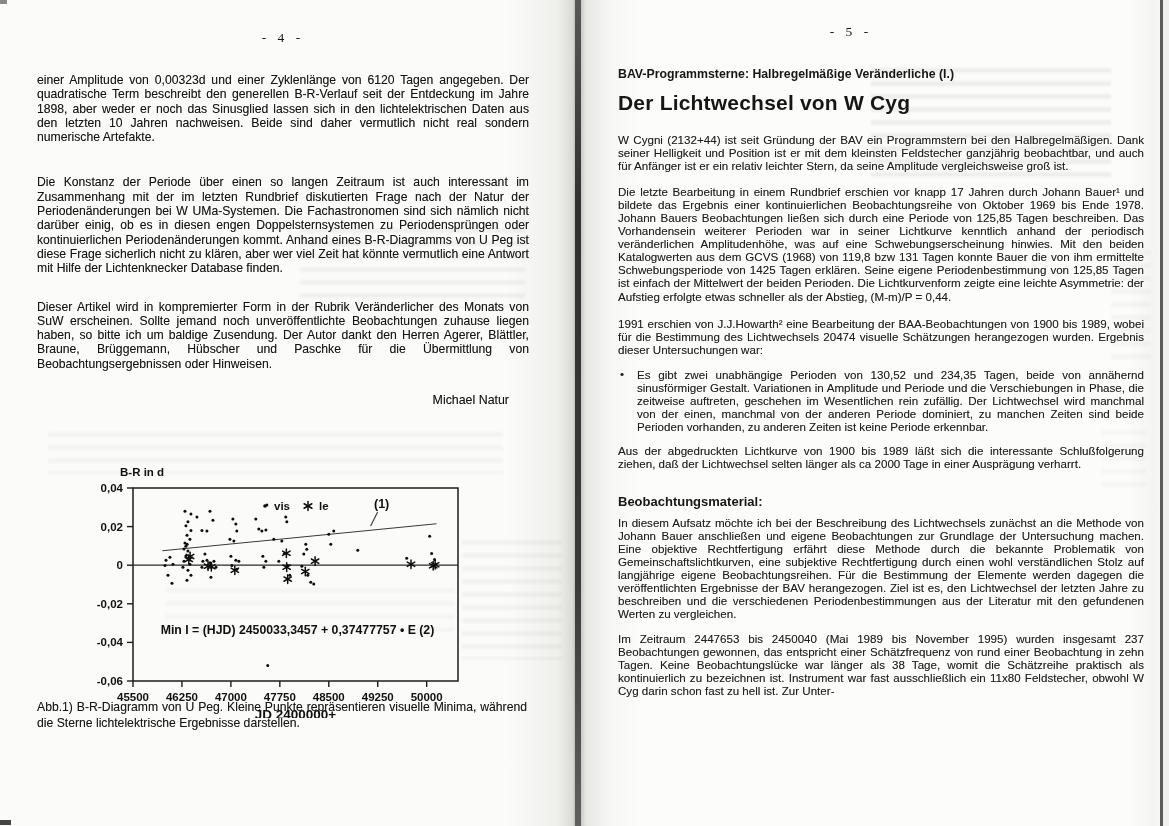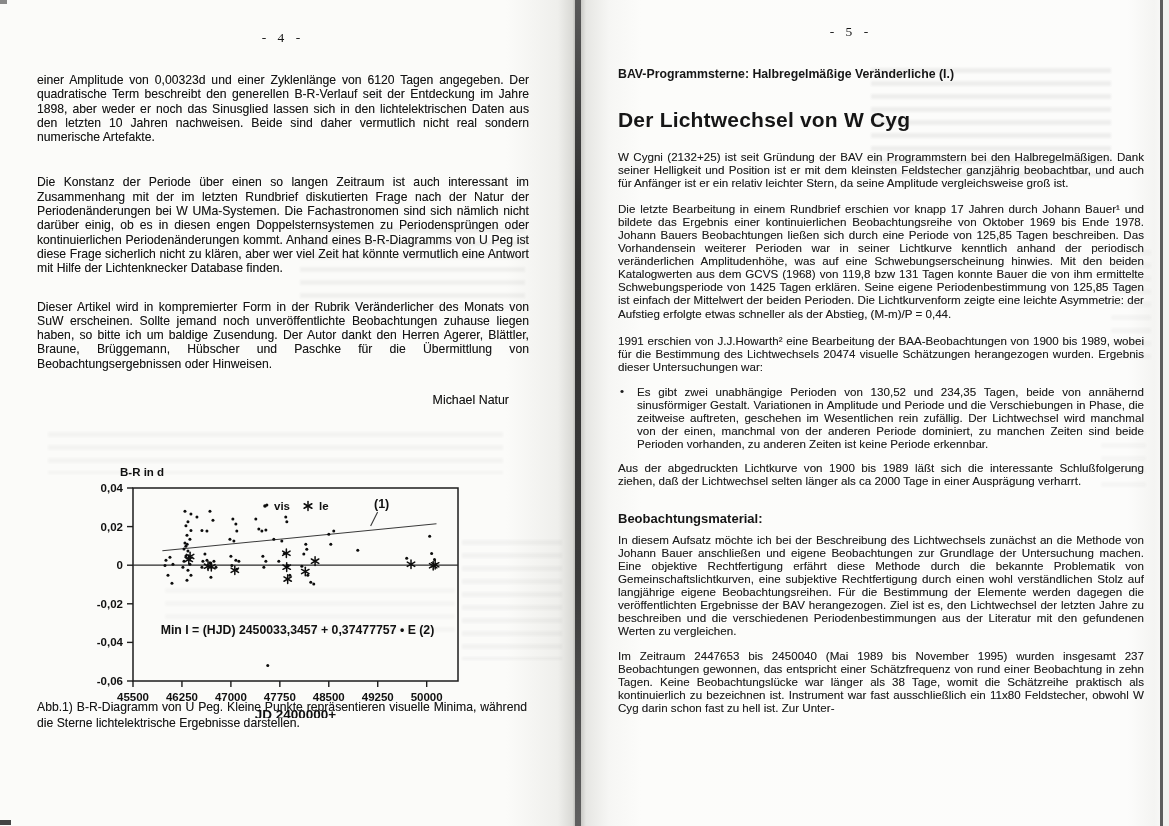--- a/index.html
+++ b/index.html
@@ -23,21 +23,21 @@
   .para{font-size:12.2px;line-height:14.3px;text-align:justify;color:#141414;
         text-shadow:0 0 .4px rgba(0,0,0,.35);}
   .rp-col .para{font-size:11.6px;line-height:13.05px;color:#1d1d1d;}
   #lp-pageno{margin-top:30px;}
   #lp-para-1{margin-top:27px;}
   #lp-para-2{margin-top:31px;}
   #lp-para-3{margin-top:24px;}
   #author{margin-top:22px;text-align:right;padding-right:20px;font-size:12.4px;}
   #rp-pageno{margin-top:24px;margin-left:-60px;}
   #kicker{margin-top:27px;font-weight:bold;font-size:12.3px;}
-  #article-title{margin-top:27px;font-weight:bold;font-size:21px;letter-spacing:.2px;}
+  #article-title{margin-top:10px;font-weight:bold;font-size:21px;letter-spacing:.2px;}
   #rp-para-1{margin-top:18px;}
   #rp-para-2{margin-top:13px;}
   #rp-para-3{margin-top:14px;}
   #bullet-list{margin:12px 0 0 0;padding:0;list-style:none;}
   #bullet-list li{position:relative;padding-left:19px;}
   .bullet-char{position:absolute;left:2px;top:-1px;}
   #rp-para-4{margin-top:11px;}
   #section-heading{margin-top:24px;font-weight:bold;font-size:13px;}
   #rp-para-5{margin-top:7px;}
   #rp-para-6{margin-top:4px;}
@@ -232,21 +232,21 @@
     <div class="ghost" style="left:48px;top:432px;width:455px;height:42px;opacity:.4;"></div>
     <div class="ghost" style="left:462px;top:540px;width:100px;height:120px;opacity:.45;"></div>
     <div class="ghost" style="left:165px;top:588px;width:290px;height:50px;opacity:.3;"></div>
   </div>
 
   <div class="page" id="right-page">
     <div class="rp-col">
       <div class="pageno" id="rp-pageno">- 5 -</div>
       <div id="kicker">BAV-Programmsterne: Halbregelmäßige Veränderliche (I.)</div>
       <div id="article-title">Der Lichtwechsel von W Cyg</div>
-      <p class="para" id="rp-para-1">W Cygni (2132+25) ist seit Gründung der BAV ein Programmstern bei den Halbregelmäßigen. Dank seiner Helligkeit und Position ist er mit dem kleinsten Feldstecher ganzjährig beobachtbar, und auch für Anfänger ist er ein relativ leichter Stern, da seine Amplitude vergleichsweise groß ist.</p>
+      <p class="para" id="rp-para-1">W Cygni (2132+44) ist seit Gründung der BAV ein Programmstern bei den Halbregelmäßigen. Dank seiner Helligkeit und Position ist er mit dem kleinsten Feldstecher ganzjährig beobachtbar, und auch für Anfänger ist er ein relativ leichter Stern, da seine Amplitude vergleichsweise groß ist.</p>
       <p class="para" id="rp-para-2">Die letzte Bearbeitung in einem Rundbrief erschien vor knapp 17 Jahren durch Johann Bauer¹ und bildete das Ergebnis einer kontinuierlichen Beobachtungsreihe von Oktober 1969 bis Ende 1978. Johann Bauers Beobachtungen ließen sich durch eine Periode von 125,85 Tagen beschreiben. Das Vorhandensein weiterer Perioden war in seiner Lichtkurve kenntlich anhand der periodisch veränderlichen Amplitudenhöhe, was auf eine Schwebungserscheinung hinwies. Mit den beiden Katalogwerten aus dem GCVS (1968) von 119,8 bzw 131 Tagen konnte Bauer die von ihm ermittelte Schwebungsperiode von 1425 Tagen erklären. Seine eigene Periodenbestimmung von 125,85 Tagen ist einfach der Mittelwert der beiden Perioden. Die Lichtkurvenform zeigte eine leichte Asymmetrie: der Aufstieg erfolgte etwas schneller als der Abstieg, (M-m)/P = 0,44.</p>
       <p class="para" id="rp-para-3">1991 erschien von J.J.Howarth² eine Bearbeitung der BAA-Beobachtungen von 1900 bis 1989, wobei für die Bestimmung des Lichtwechsels 20474 visuelle Schätzungen herangezogen wurden. Ergebnis dieser Untersuchungen war:</p>
       <ul id="bullet-list">
         <li class="para">
           <span class="bullet-char">•</span>
           <span>Es gibt zwei unabhängige Perioden von 130,52 und 234,35 Tagen, beide von annähernd sinusförmiger Gestalt. Variationen in Amplitude und Periode und die Verschiebungen in Phase, die zeitweise auftreten, geschehen im Wesentlichen rein zufällig. Der Lichtwechsel wird manchmal von der einen, manchmal von der anderen Periode dominiert, zu manchen Zeiten sind beide Perioden vorhanden, zu anderen Zeiten ist keine Periode erkennbar.</span>
         </li>
       </ul>
       <p class="para" id="rp-para-4">Aus der abgedruckten Lichtkurve von 1900 bis 1989 läßt sich die interessante Schlußfolgerung ziehen, daß der Lichtwechsel selten länger als ca 2000 Tage in einer Ausprägung verharrt.</p>
       <div id="section-heading">Beobachtungsmaterial:</div>

